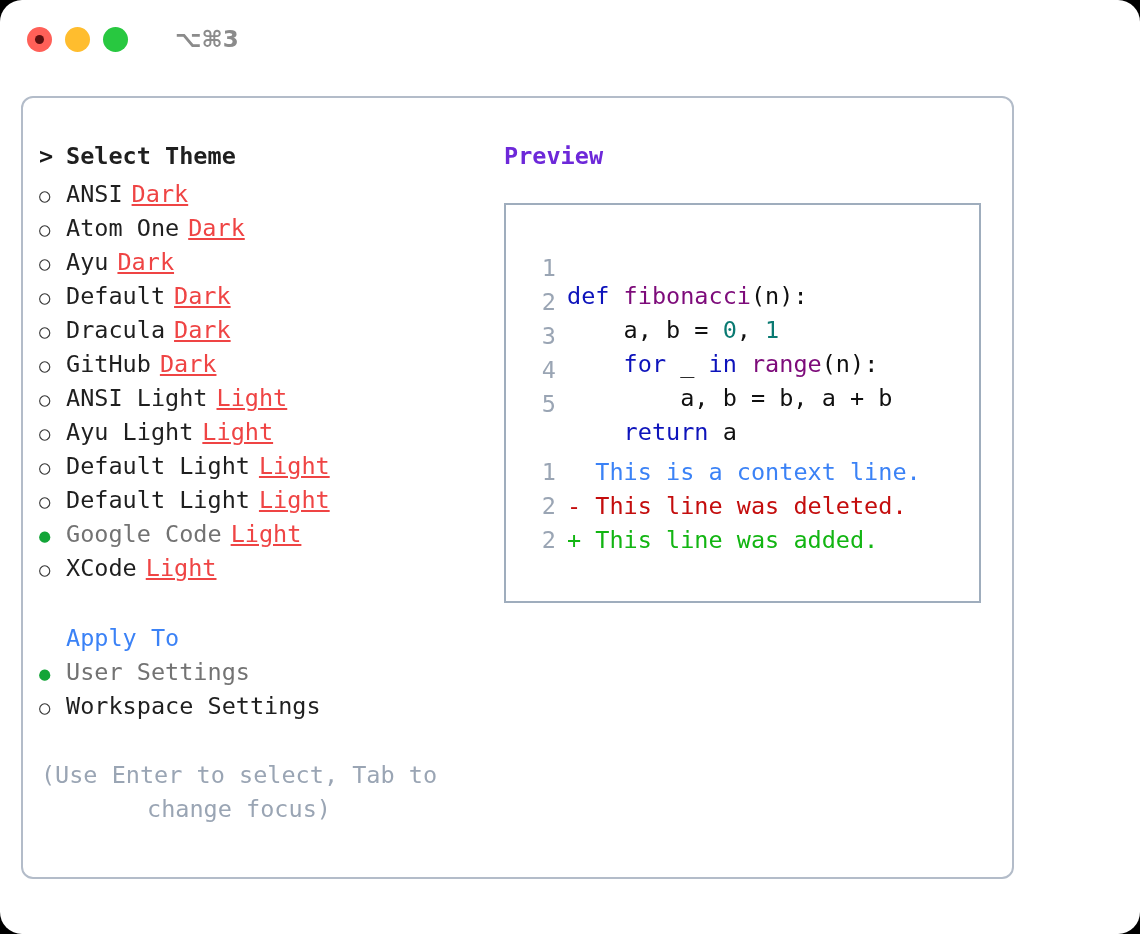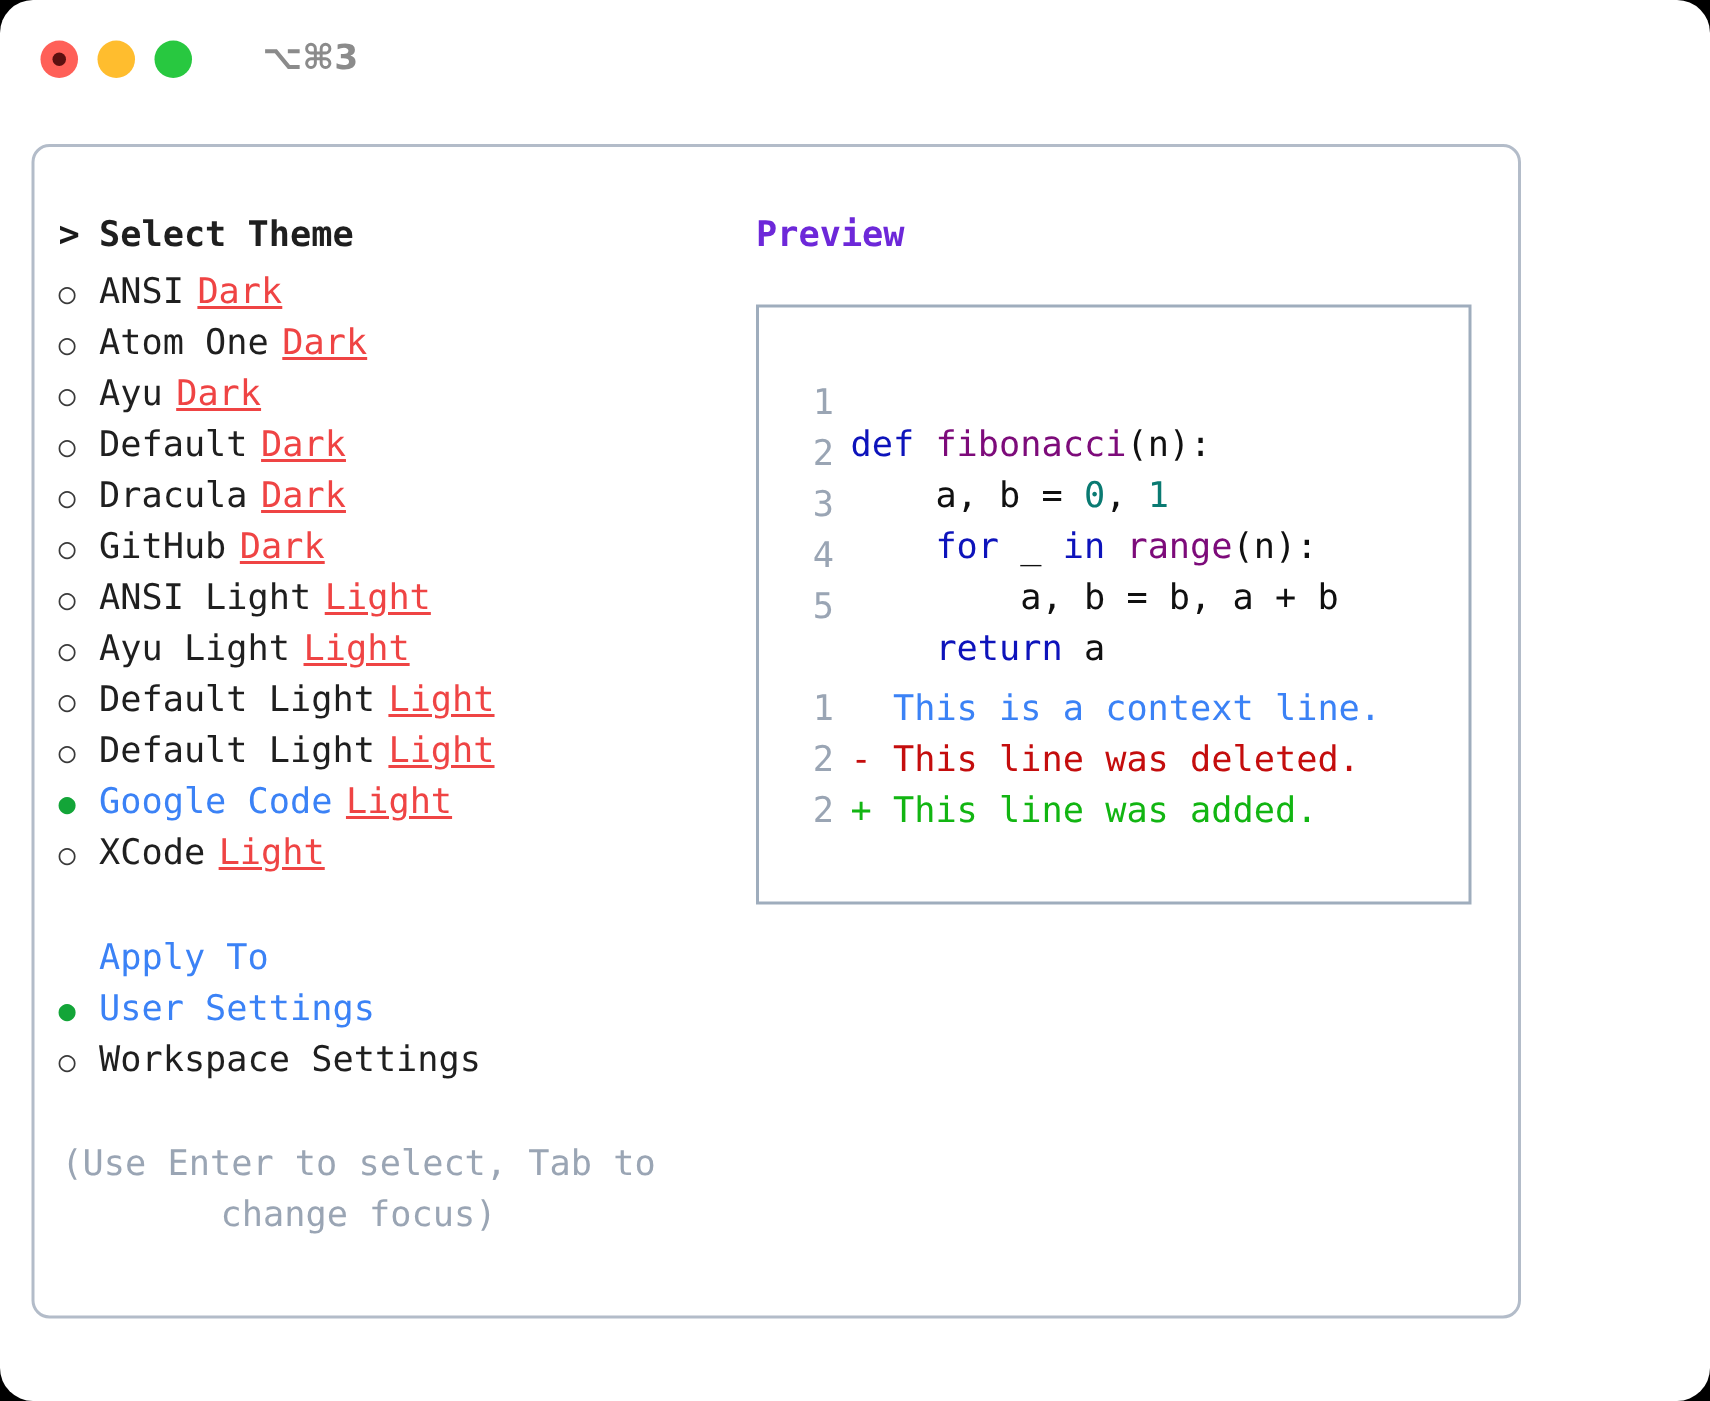--- a/index.html
+++ b/index.html
@@ -89,21 +89,21 @@
     color: #1a1a1a;
     font-size: 23.5px;
   }
   .marker.dot-sel { color: #13a538; font-size: 19px; }
   .marker.dot-unsel { color: #3a3a3a; font-size: 19px; }
 
   .header-row { font-weight: 700; color: #000000; height: 38px; }
   .header-row .marker { font-weight: 700; }
 
   .lbl { color: #1f1f1f; }
-  .lbl.selected { color: #3b82f6; }
+  .lbl.selected { color: #737373; }
   .tag {
     color: #ef4444;
     margin-left: 9px;
     text-decoration: underline;
   }
 
   .group-title {
     height: 34px;
     font-size: 23.5px;
     color: #3b82f6;

